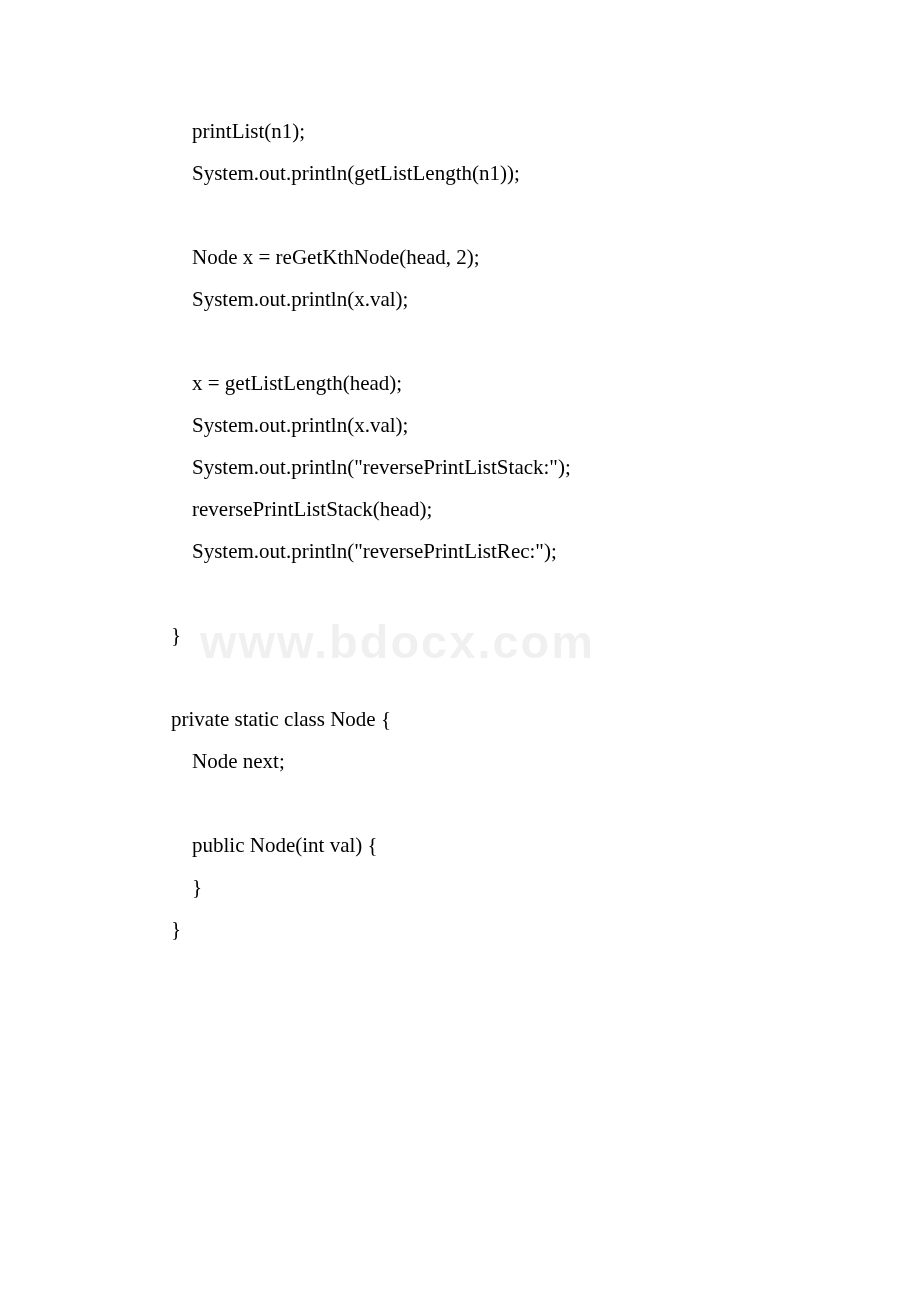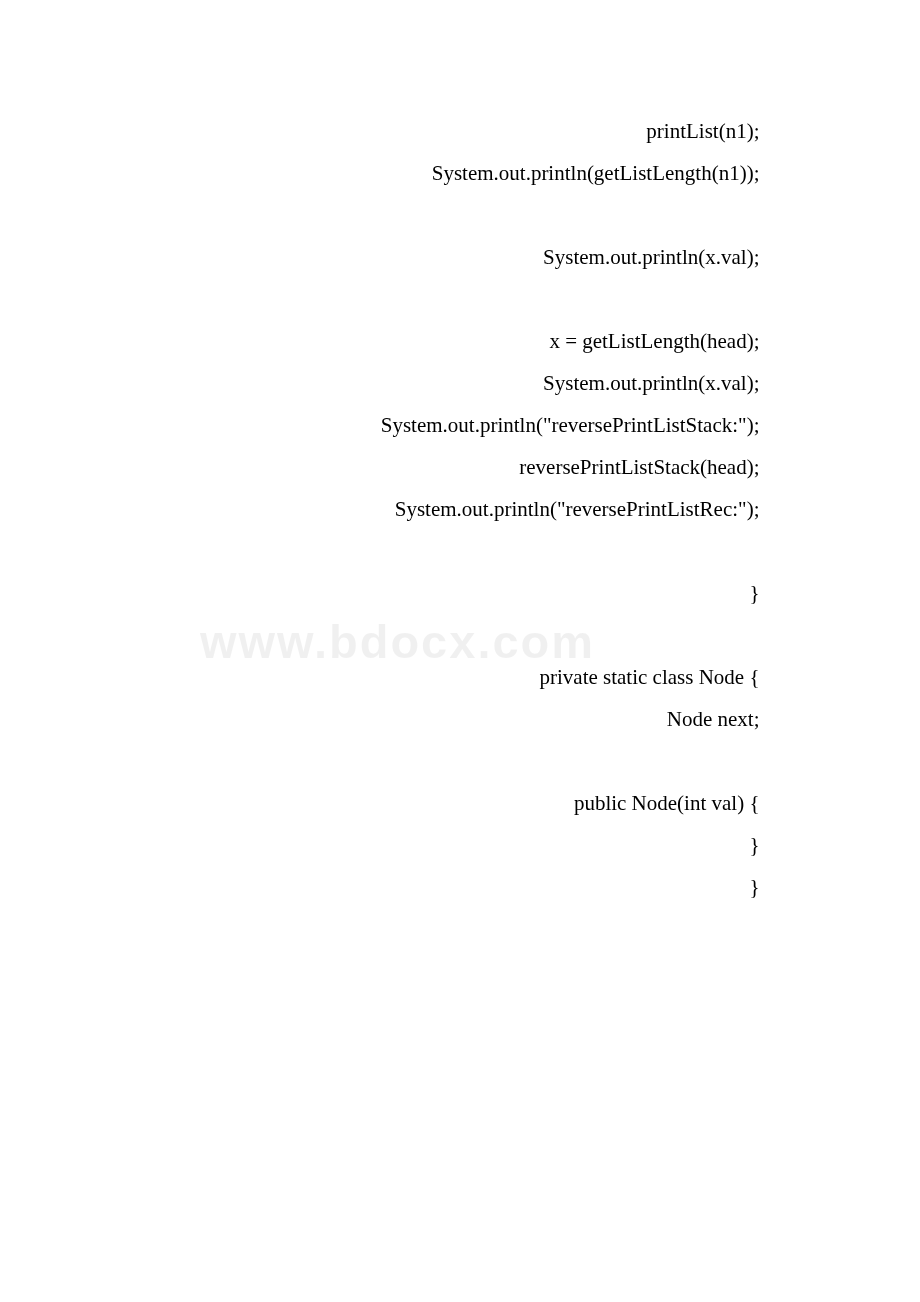--- a/index.html
+++ b/index.html
@@ -30,32 +30,32 @@
       font-weight: bold;
       color: rgba(0, 0, 0, 0.06);
       letter-spacing: 2px;
       font-family: Arial, sans-serif;
       pointer-events: none;
       z-index: 0;
     }
     .content {
       position: relative;
       z-index: 1;
-      text-align: right;
     }
   </style>
 </head>
 <body>
 
 <div class="watermark">www.bdocx.com</div>
 
 <div class="content">
   <div class="code-line">        printList(n1);  </div>
   <div class="code-line">        System.out.println(getListLength(n1));  </div>
   <div class="code-line">          </div>
+  <div class="code-line">        Node x = reGetKthNode(head, 2);  </div>
   <div class="code-line">        System.out.println(x.val);  </div>
   <div class="code-line">          </div>
   <div class="code-line">        x = getListLength(head);  </div>
   <div class="code-line">        System.out.println(x.val);  </div>
   <div class="code-line">        System.out.println("reversePrintListStack:");  </div>
   <div class="code-line">        reversePrintListStack(head);  </div>
   <div class="code-line">        System.out.println("reversePrintListRec:");  </div>
   <div class="code-line">          </div>
   <div class="code-line">    }  </div>
   <div class="code-line">  </div>

